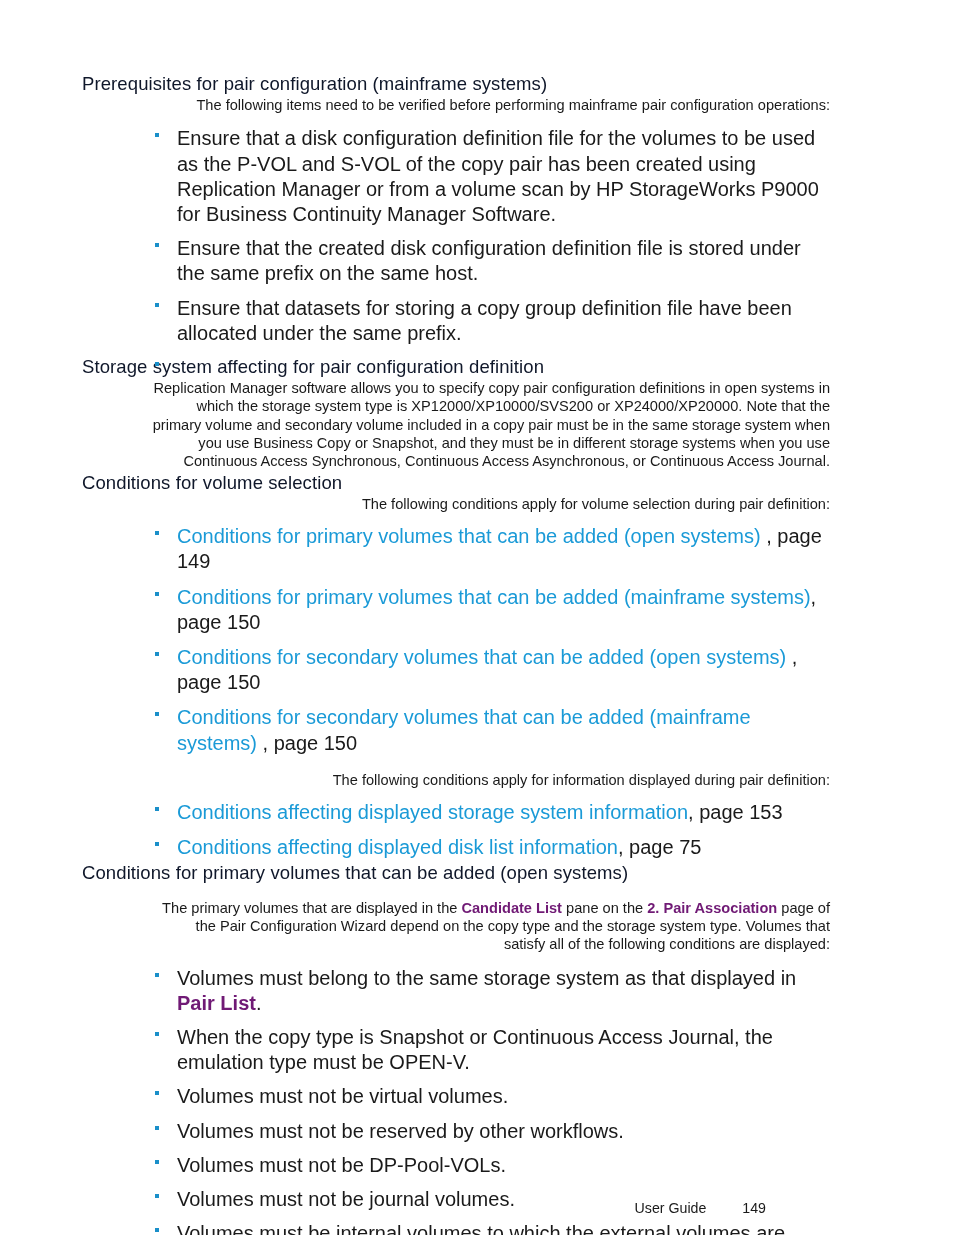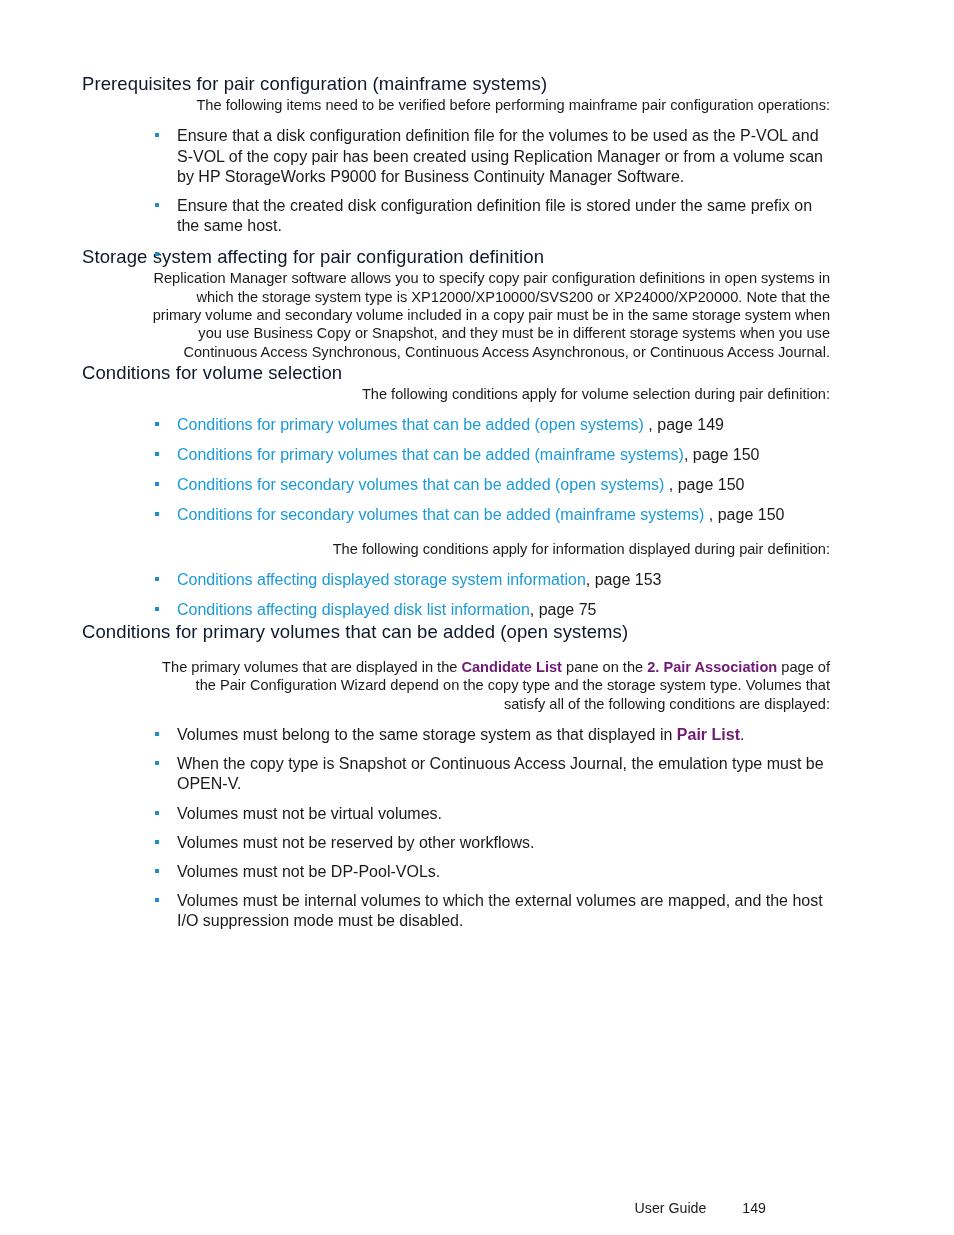--- a/index.html
+++ b/index.html
@@ -66,21 +66,21 @@
     list-style: none;
     margin: 0;
     padding: 0;
   }
   ul.bullets.tight { margin-top: 12px; }
   ul.bullets.tight-sm { margin-top: 11px; }
 
   li.bullet-item {
     position: relative;
     padding-left: 25px;
-    font-size: 16px;
+    font-size: 20px;
     line-height: 1.26;
     margin-top: 9px;
     color: #1a1a1a;
   }
   li.bullet-item:first-child { margin-top: 0; }
 
   li.bullet-item > .bullet-dot {
     position: absolute;
     left: 3px;
     top: 7px;
@@ -137,20 +137,24 @@
         <li class="bullet-item">
           <span class="bullet-dot"></span>
           <span>Ensure that a disk configuration definition file for the volumes to be used as the P-VOL and S-VOL of the copy pair has been created using Replication Manager or from a volume scan by HP StorageWorks P9000 for Business Continuity Manager Software.</span>
         </li>
         <li class="bullet-item">
           <span class="bullet-dot"></span>
           <span>Ensure that the created disk configuration definition file is stored under the same prefix on the same host.</span>
         </li>
         <li class="bullet-item">
           <span class="bullet-dot"></span>
+          <span>Ensure that datasets for storing a copy group definition file have been allocated under the same prefix.</span>
+        </li>
+        <li class="bullet-item">
+          <span class="bullet-dot"></span>
         </li>
       </ul>
     </div>
 
     <h2 class="section-heading heading-gap-2">Storage system affecting for pair configuration definition</h2>
 
     <div class="body-block">
       <p class="para para-top-2">Replication Manager software allows you to specify copy pair configuration definitions in open systems in which the storage system type is XP12000/XP10000/SVS200 or XP24000/XP20000. Note that the primary volume and secondary volume included in a copy pair must be in the same storage system when you use Business Copy or Snapshot, and they must be in different storage systems when you use Continuous Access Synchronous, Continuous Access Asynchronous, or Continuous Access Journal.</p>
     </div>
 
@@ -208,20 +212,23 @@
           <span class="bullet-dot"></span>
         </li>
         <li class="bullet-item">
           <span class="bullet-dot"></span><span>Volumes must not be virtual volumes.</span>
         </li>
         <li class="bullet-item">
           <span class="bullet-dot"></span><span>Volumes must not be reserved by other workflows.</span>
         </li>
         <li class="bullet-item">
           <span class="bullet-dot"></span><span>Volumes must not be DP-Pool-VOLs.</span>
+        </li>
+        <li class="bullet-item">
+          <span class="bullet-dot"></span><span>Volumes must not be journal volumes.</span>
         </li>
         <li class="bullet-item">
           <span class="bullet-dot"></span><span>Volumes must be internal volumes to which the external volumes are mapped, and the host I/O suppression mode must be disabled.</span>
         </li>
       </ul>
     </div>
 
   </div>
 
   <div class="footer">

